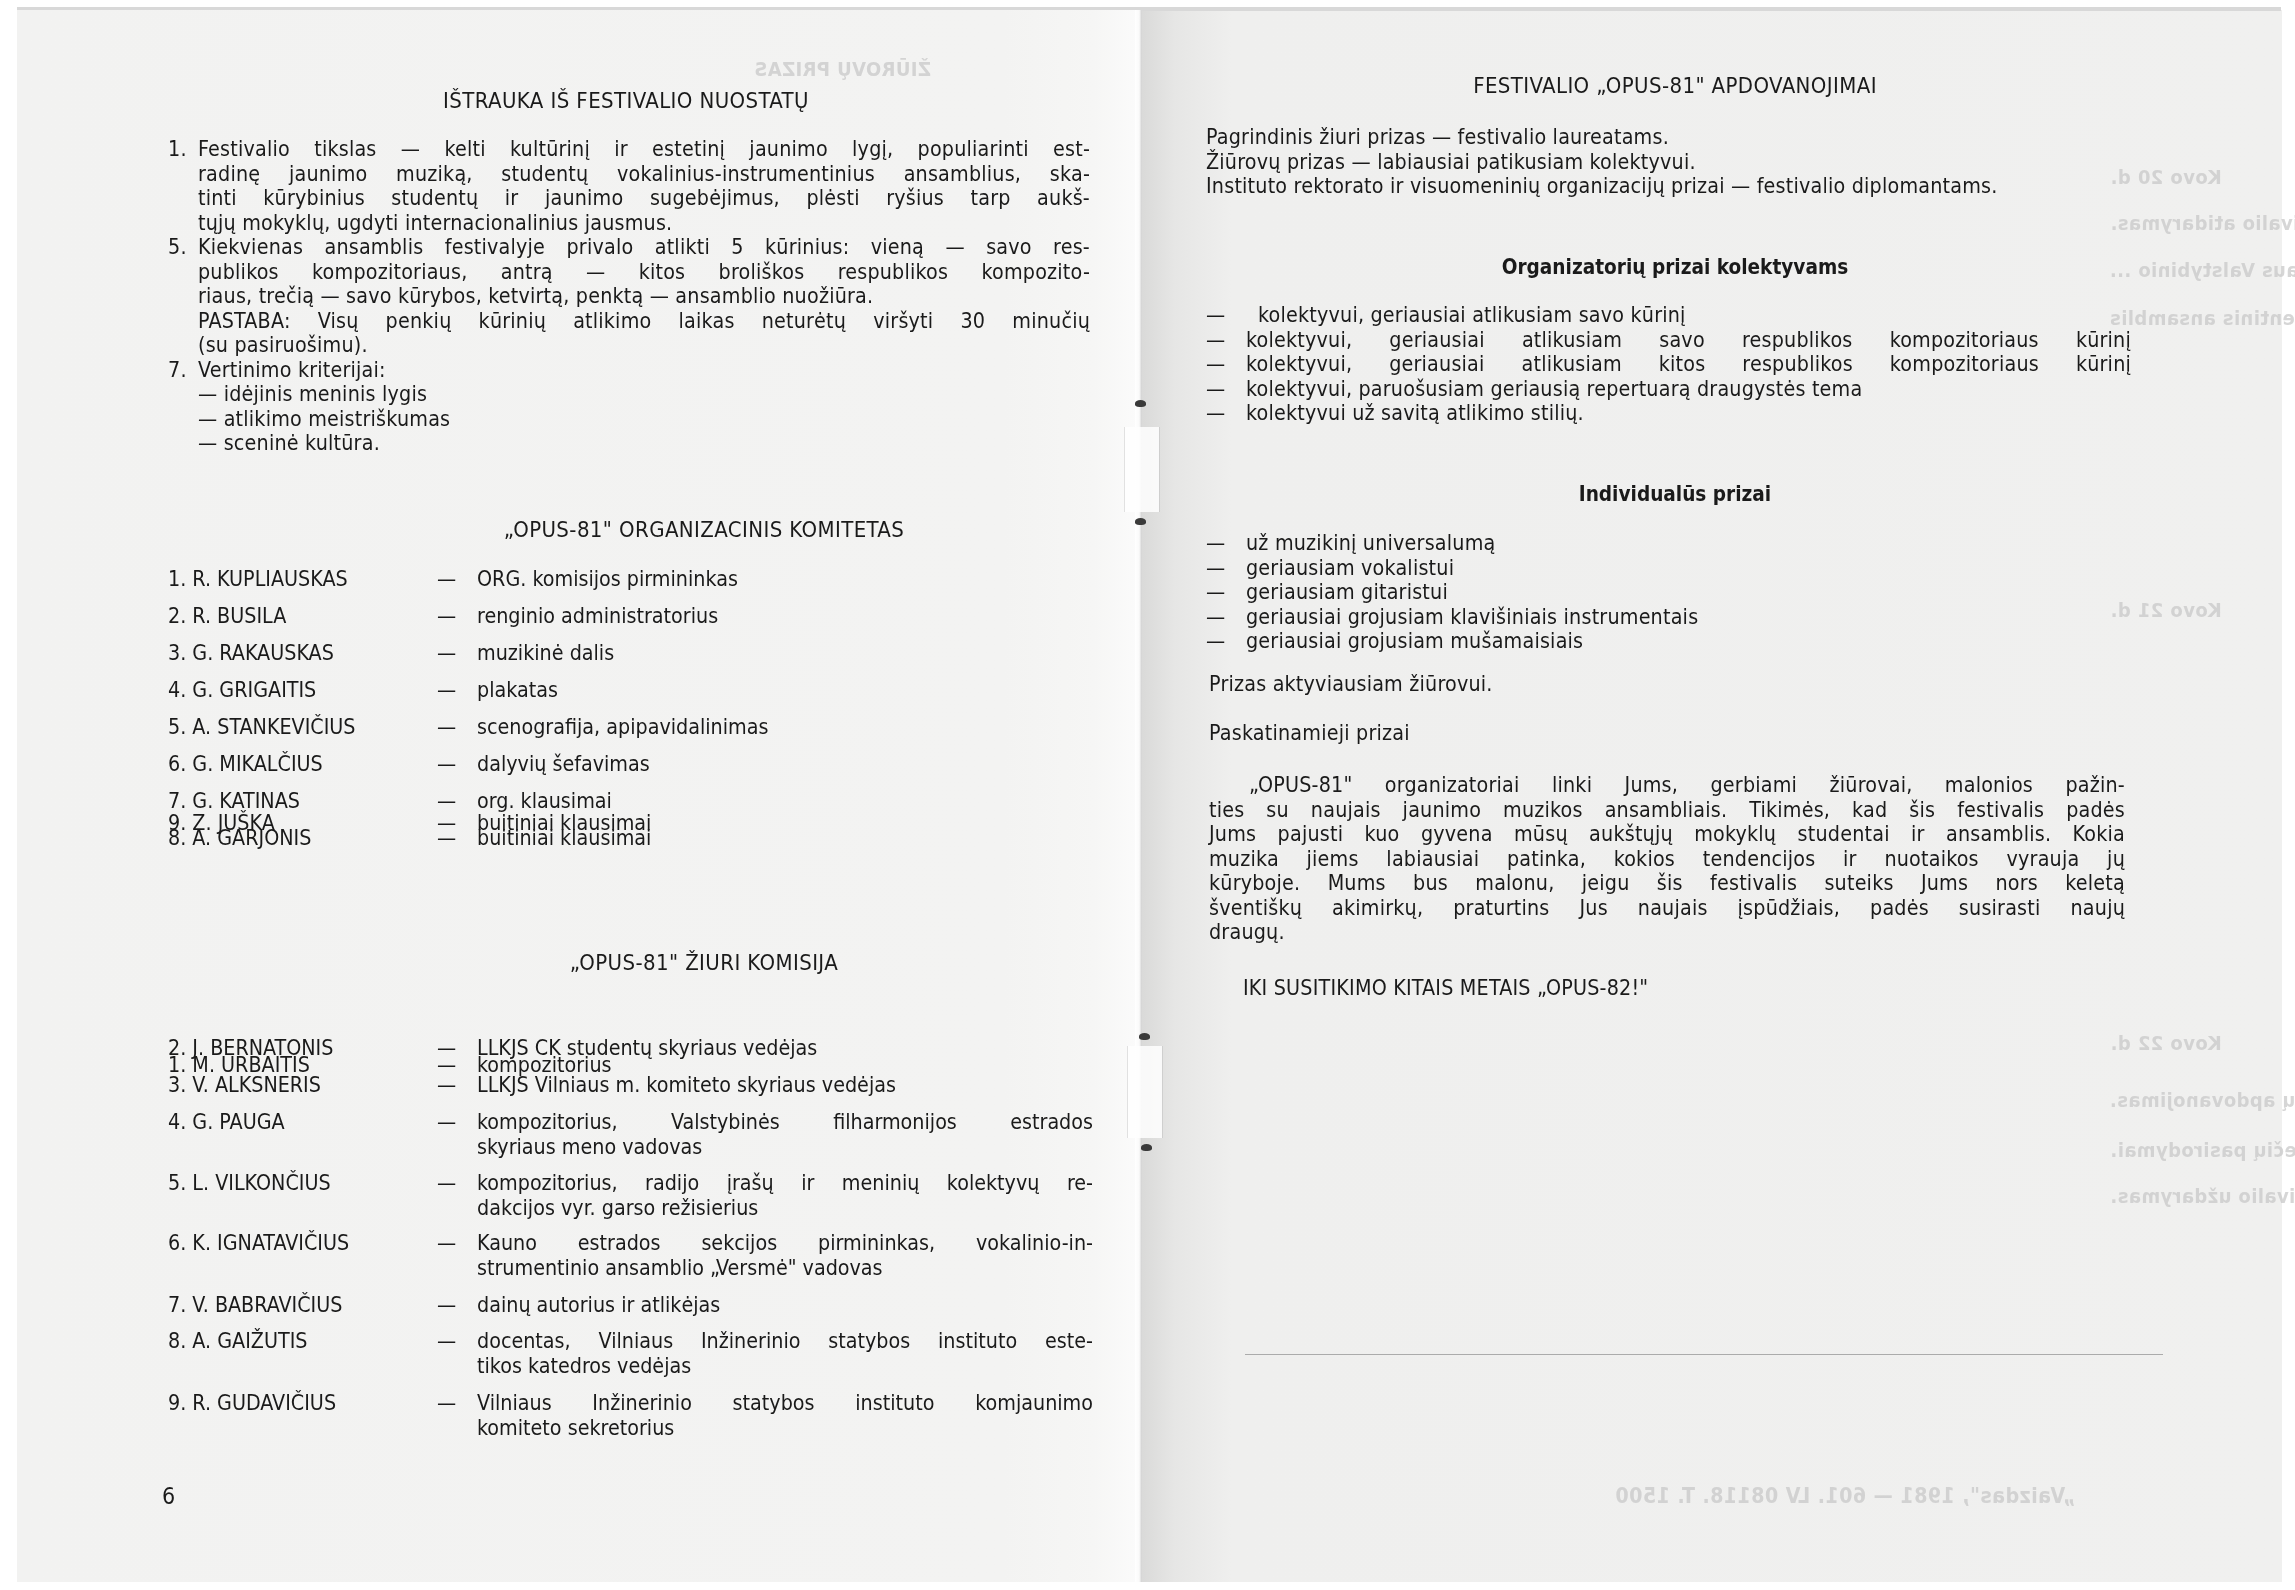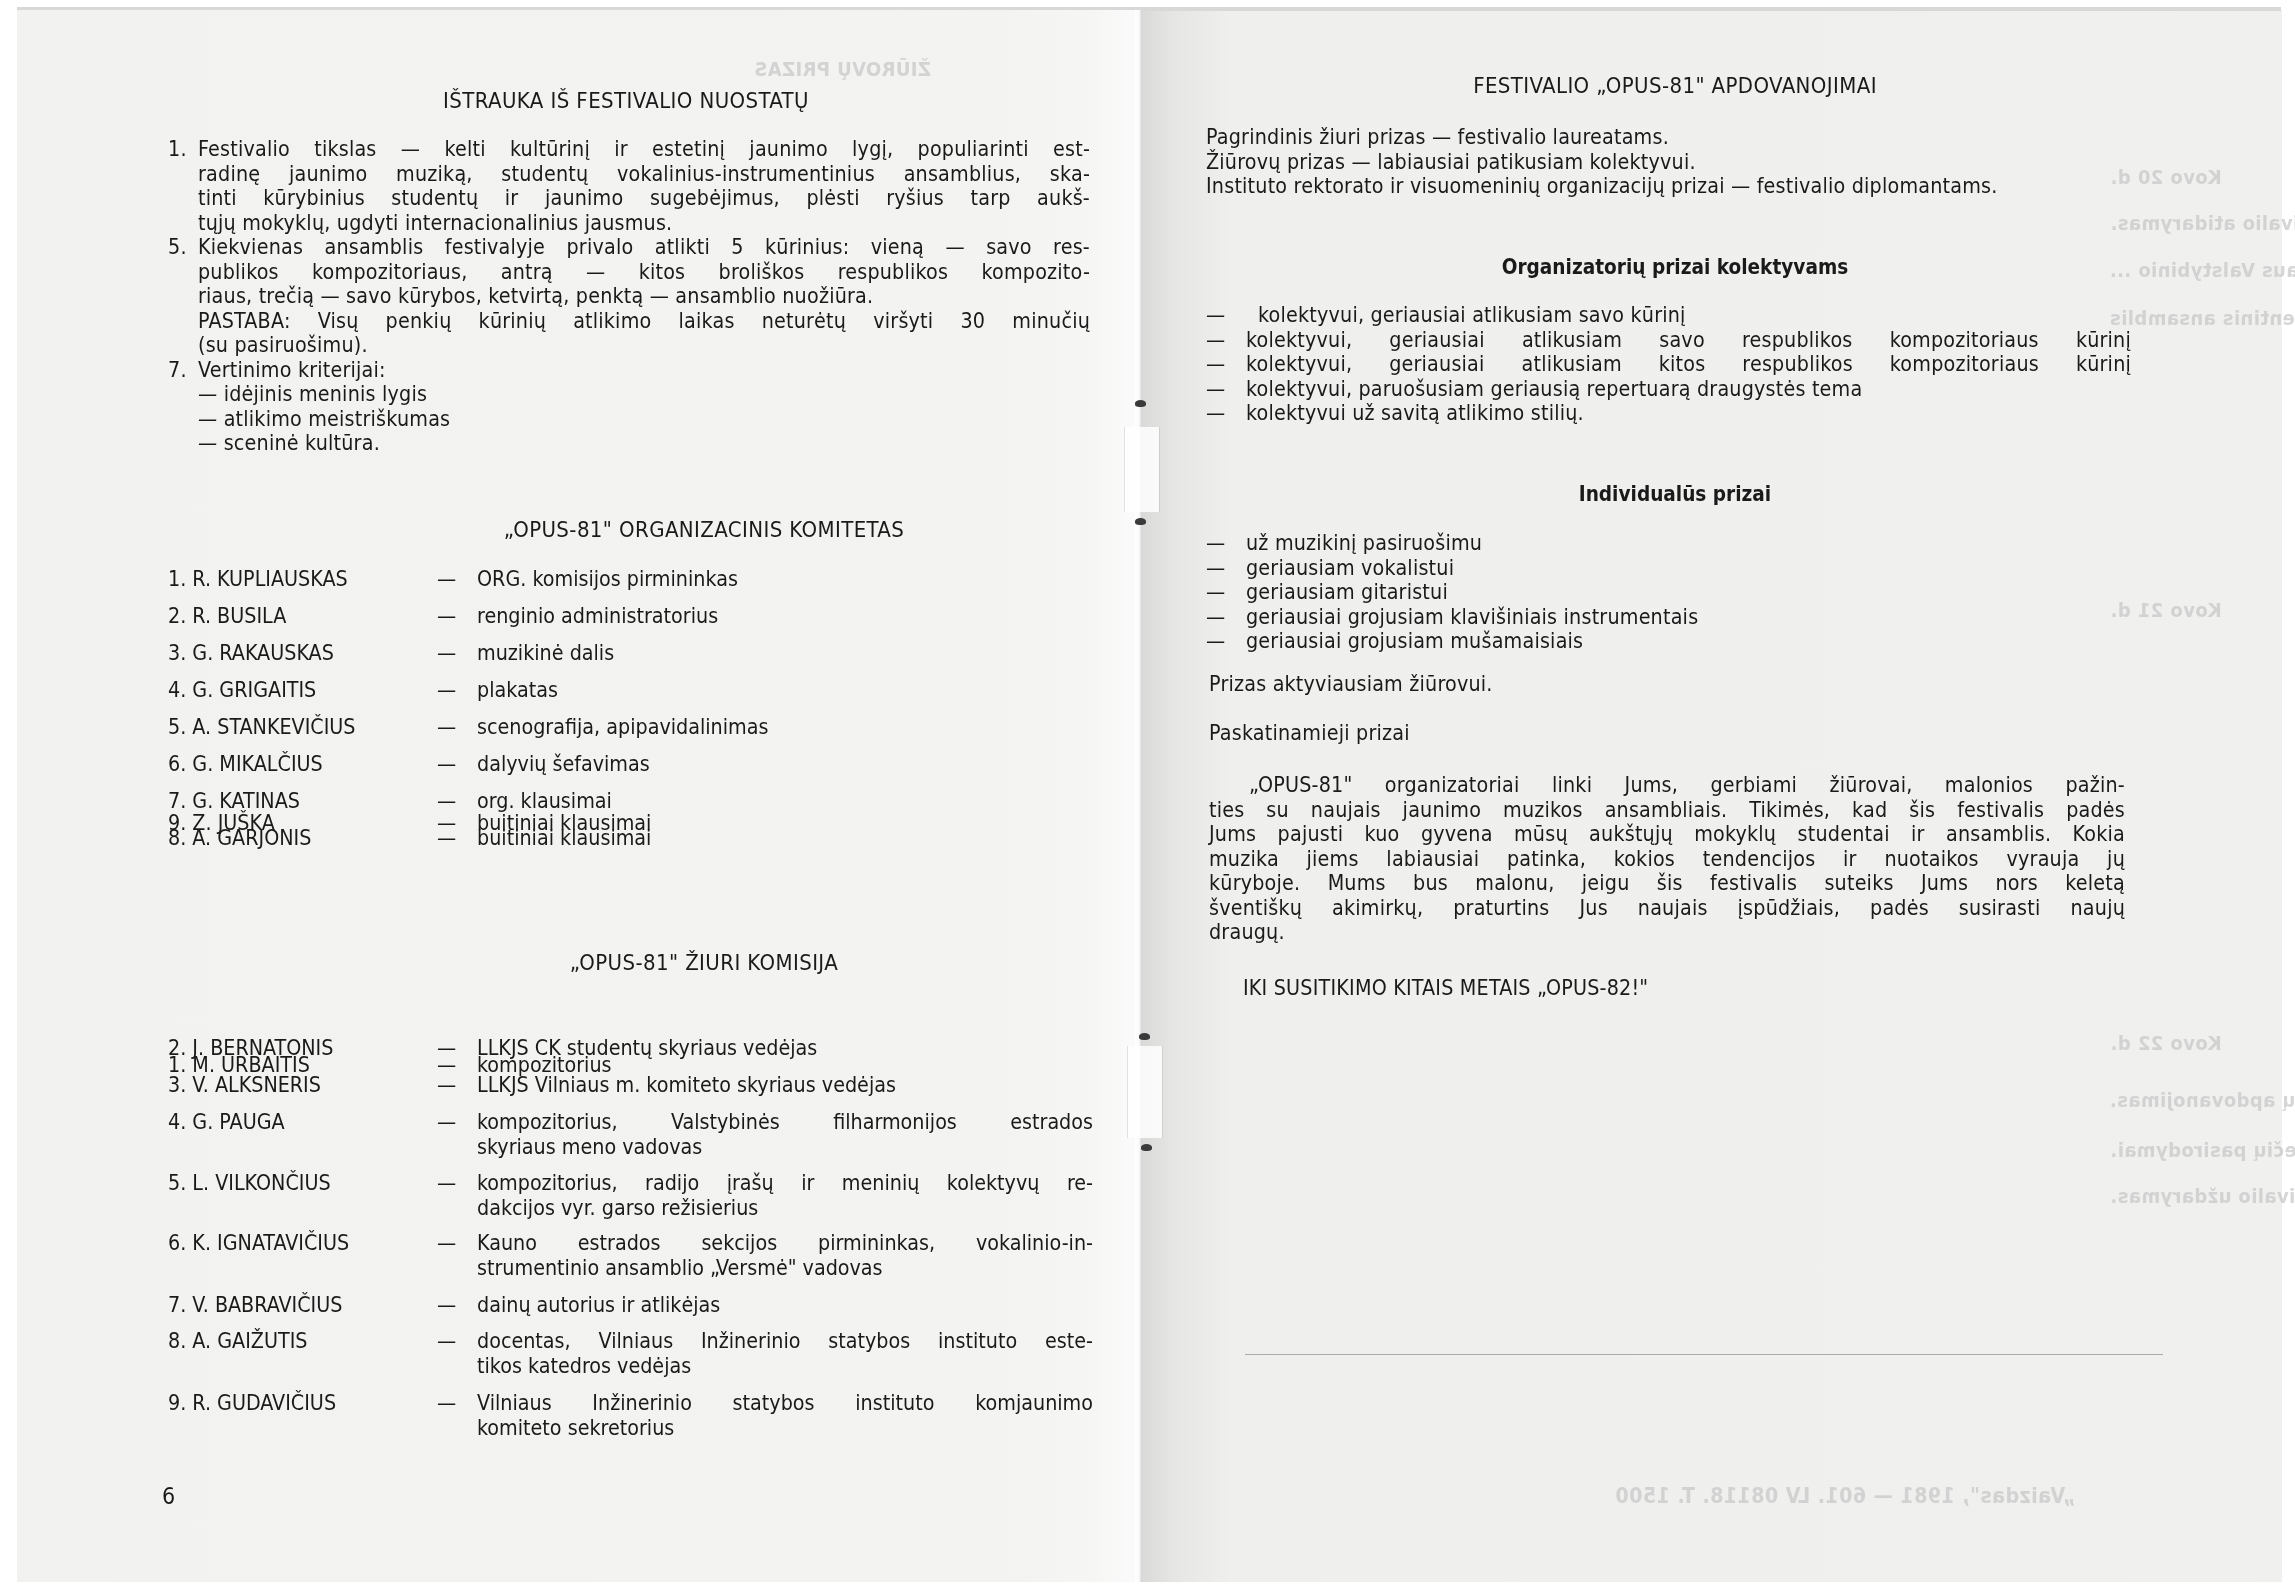--- a/index.html
+++ b/index.html
@@ -252,21 +252,21 @@
     <div class="dash-row">
       <span class="dash">—</span>
       <span style="flex: 1 1 0%;">kolektyvui už savitą atlikimo stilių.</span>
     </div>
   </div>
 
 <div class="bold-heading" style="left:1209px;width:932px;text-align:center;top:482px;">Individualūs prizai</div>
 <div id="ind-prizes" class="txt" style="left:1206px;top:531px;width:925px;">
     <div class="dash-row">
       <span class="dash">—</span>
-      <span>už muzikinį pasiruošimu</span>
+      <span>už muzikinį universalumą</span>
     </div>
     <div class="dash-row">
       <span class="dash">—</span>
       <span>geriausiam vokalistui</span>
     </div>
     <div class="dash-row">
       <span class="dash">—</span>
       <span>geriausiam gitaristui</span>
     </div>
     <div class="dash-row">

